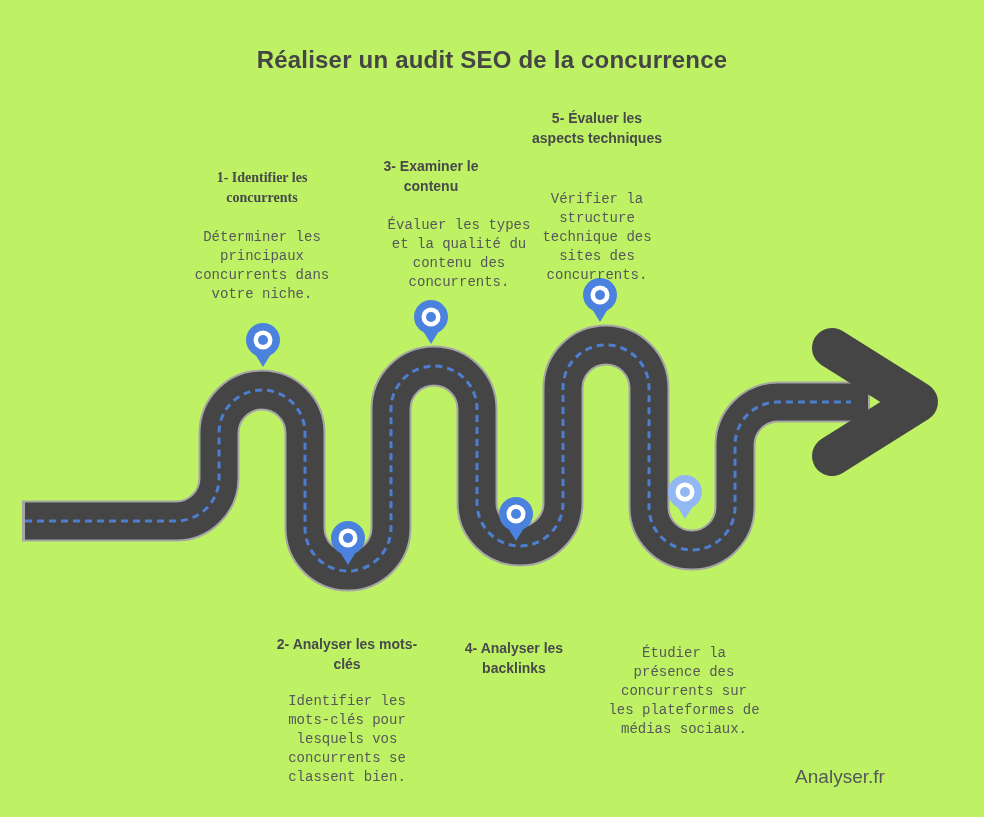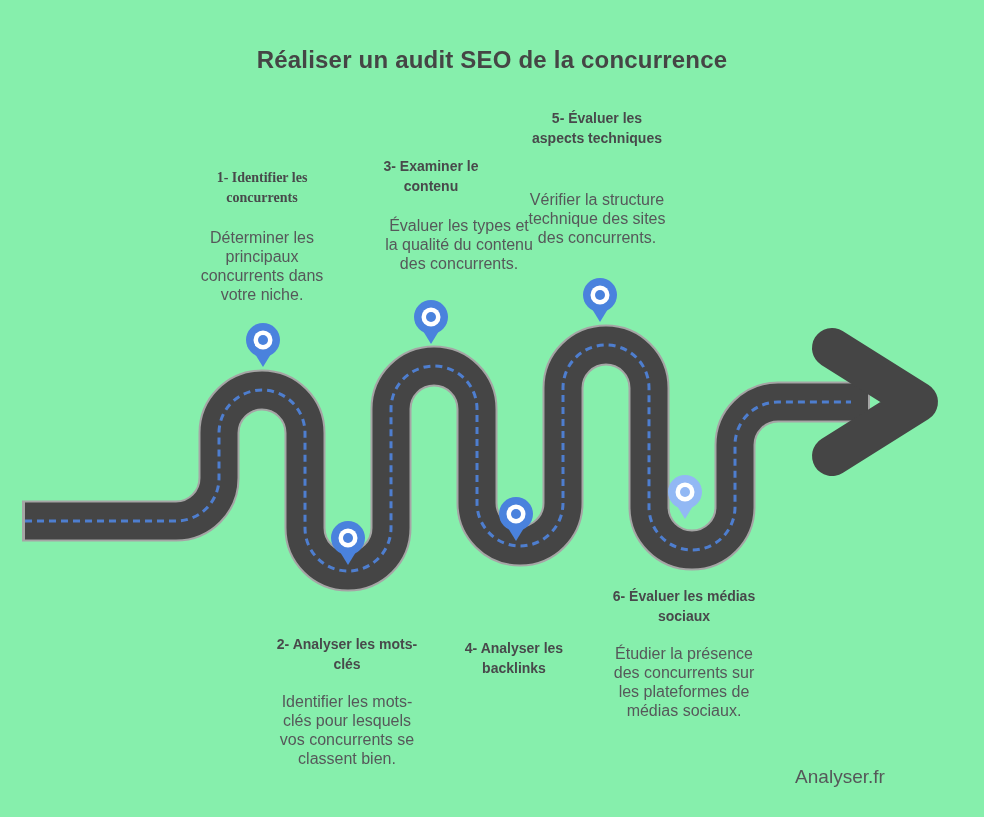--- a/index.html
+++ b/index.html
@@ -1,20 +1,20 @@
 <!DOCTYPE html>
 <html><head>
 <meta charset="utf-8">
 <style>
   html, body { margin: 0; padding: 0; background: #ffffff; }
   #canvas {
     position: relative;
     width: 984px;
     height: 817px;
-    background: #86efac;
+    background: #bef264;
     overflow: hidden;
     font-family: "Liberation Sans", "DejaVu Sans", sans-serif;
   }
   #page-title {
     position: absolute;
     left: 0; top: 46px;
     width: 984px;
     text-align: center;
     font-size: 24px;
     font-weight: bold;
@@ -22,23 +22,24 @@
     letter-spacing: 0.2px;
   }
   .step-block { position: absolute; text-align: center; }
   .step-heading {
     font-size: 14px;
     font-weight: bold;
     color: #48494b;
     line-height: 20px;
   }
   .step-desc {
-    font-size: 16px;
+    font-size: 14px;
     color: #56585a;
     line-height: 19px;
+    font-family: Liberation Mono, monospace;
   }
   #road-svg { position: absolute; left: 0; top: 0; }
   #brand {
     position: absolute;
     left: 760px; top: 766px;
     width: 160px;
     text-align: center;
     font-size: 19px;
     color: #555759;
   }
@@ -137,22 +138,19 @@
     <div class="step-heading">2- Analyser les mots-clés</div>
   </div>
   <div class="step-block" style="left:272px; top:692px; width:150px;">
     <div class="step-desc">Identifier les mots-clés pour lesquels vos concurrents se classent bien.</div>
   </div>
 
   <div class="step-block" style="left:439px; top:610px; width:150px;margin-top:28px;">
     <div class="step-heading">4- Analyser les backlinks</div>
   </div>
 
-  <div class="step-block" style="left:599px; top:586px; width:170px;">
-    <div class="step-heading">6- Évaluer les médias sociaux</div>
-  </div>
   <div class="step-block" style="left:605px; top:644px; width:158px;">
     <div class="step-desc">Étudier la présence des concurrents sur les plateformes de médias sociaux.</div>
   </div>
 
   <div id="brand">Analyser.fr</div>
 
 </div>
 
 </body></html>

